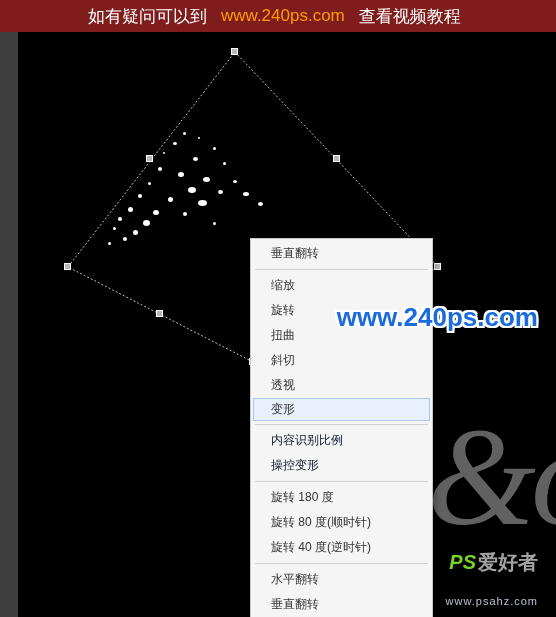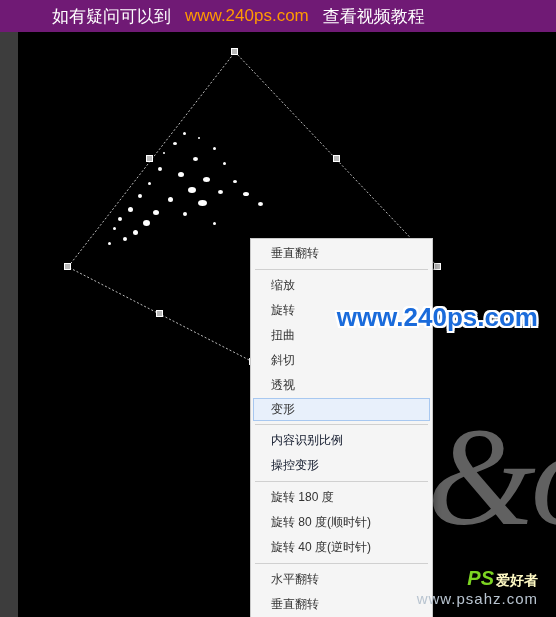--- a/index.html
+++ b/index.html
@@ -7,24 +7,24 @@
   width: 556px;
   height: 617px;
   background: #3d3d3d;
   font-family: "Microsoft YaHei", Arial, sans-serif;
   position: relative;
   overflow: hidden;
 }
 .top-banner {
   width: 100%;
   height: 32px;
-  background: #701a75;
+  background: #7f1d1d;
   display: flex;
   align-items: center;
-  padding-left: 52px;
+  padding-left: 88px;
   gap: 14px;
   position: relative;
   z-index: 5;
 }
 .banner-text {
   color: #fff;
   font-size: 17px;
   font-weight: 500;
 }
 .banner-link {
@@ -119,30 +119,31 @@
   z-index: 20;
   color: #7cd422;
   text-align: right;
 }
 .logo-top {
   font-size: 20px;
   font-weight: bold;
   font-style: italic;
 }
 .logo-top .chinese {
-  color: #fef9c3;
+  color: #a3a3a3;
   font-style: normal;
-  font-size: 14px;
+  font-size: 20px;
   margin-left: 2px;
   margin-top: 16px;
 }
 .logo-bottom {
   color: #b8c4d0;
-  font-size: 15px;
+  font-size: 11px;
   letter-spacing: 1px;
+  margin-top: 19px;
 }
 .handle {
   position: absolute;
   width: 7px;
   height: 7px;
   background: #b8b8b8;
   border: 1px solid #fff;
 }
 </style>
 </head>

